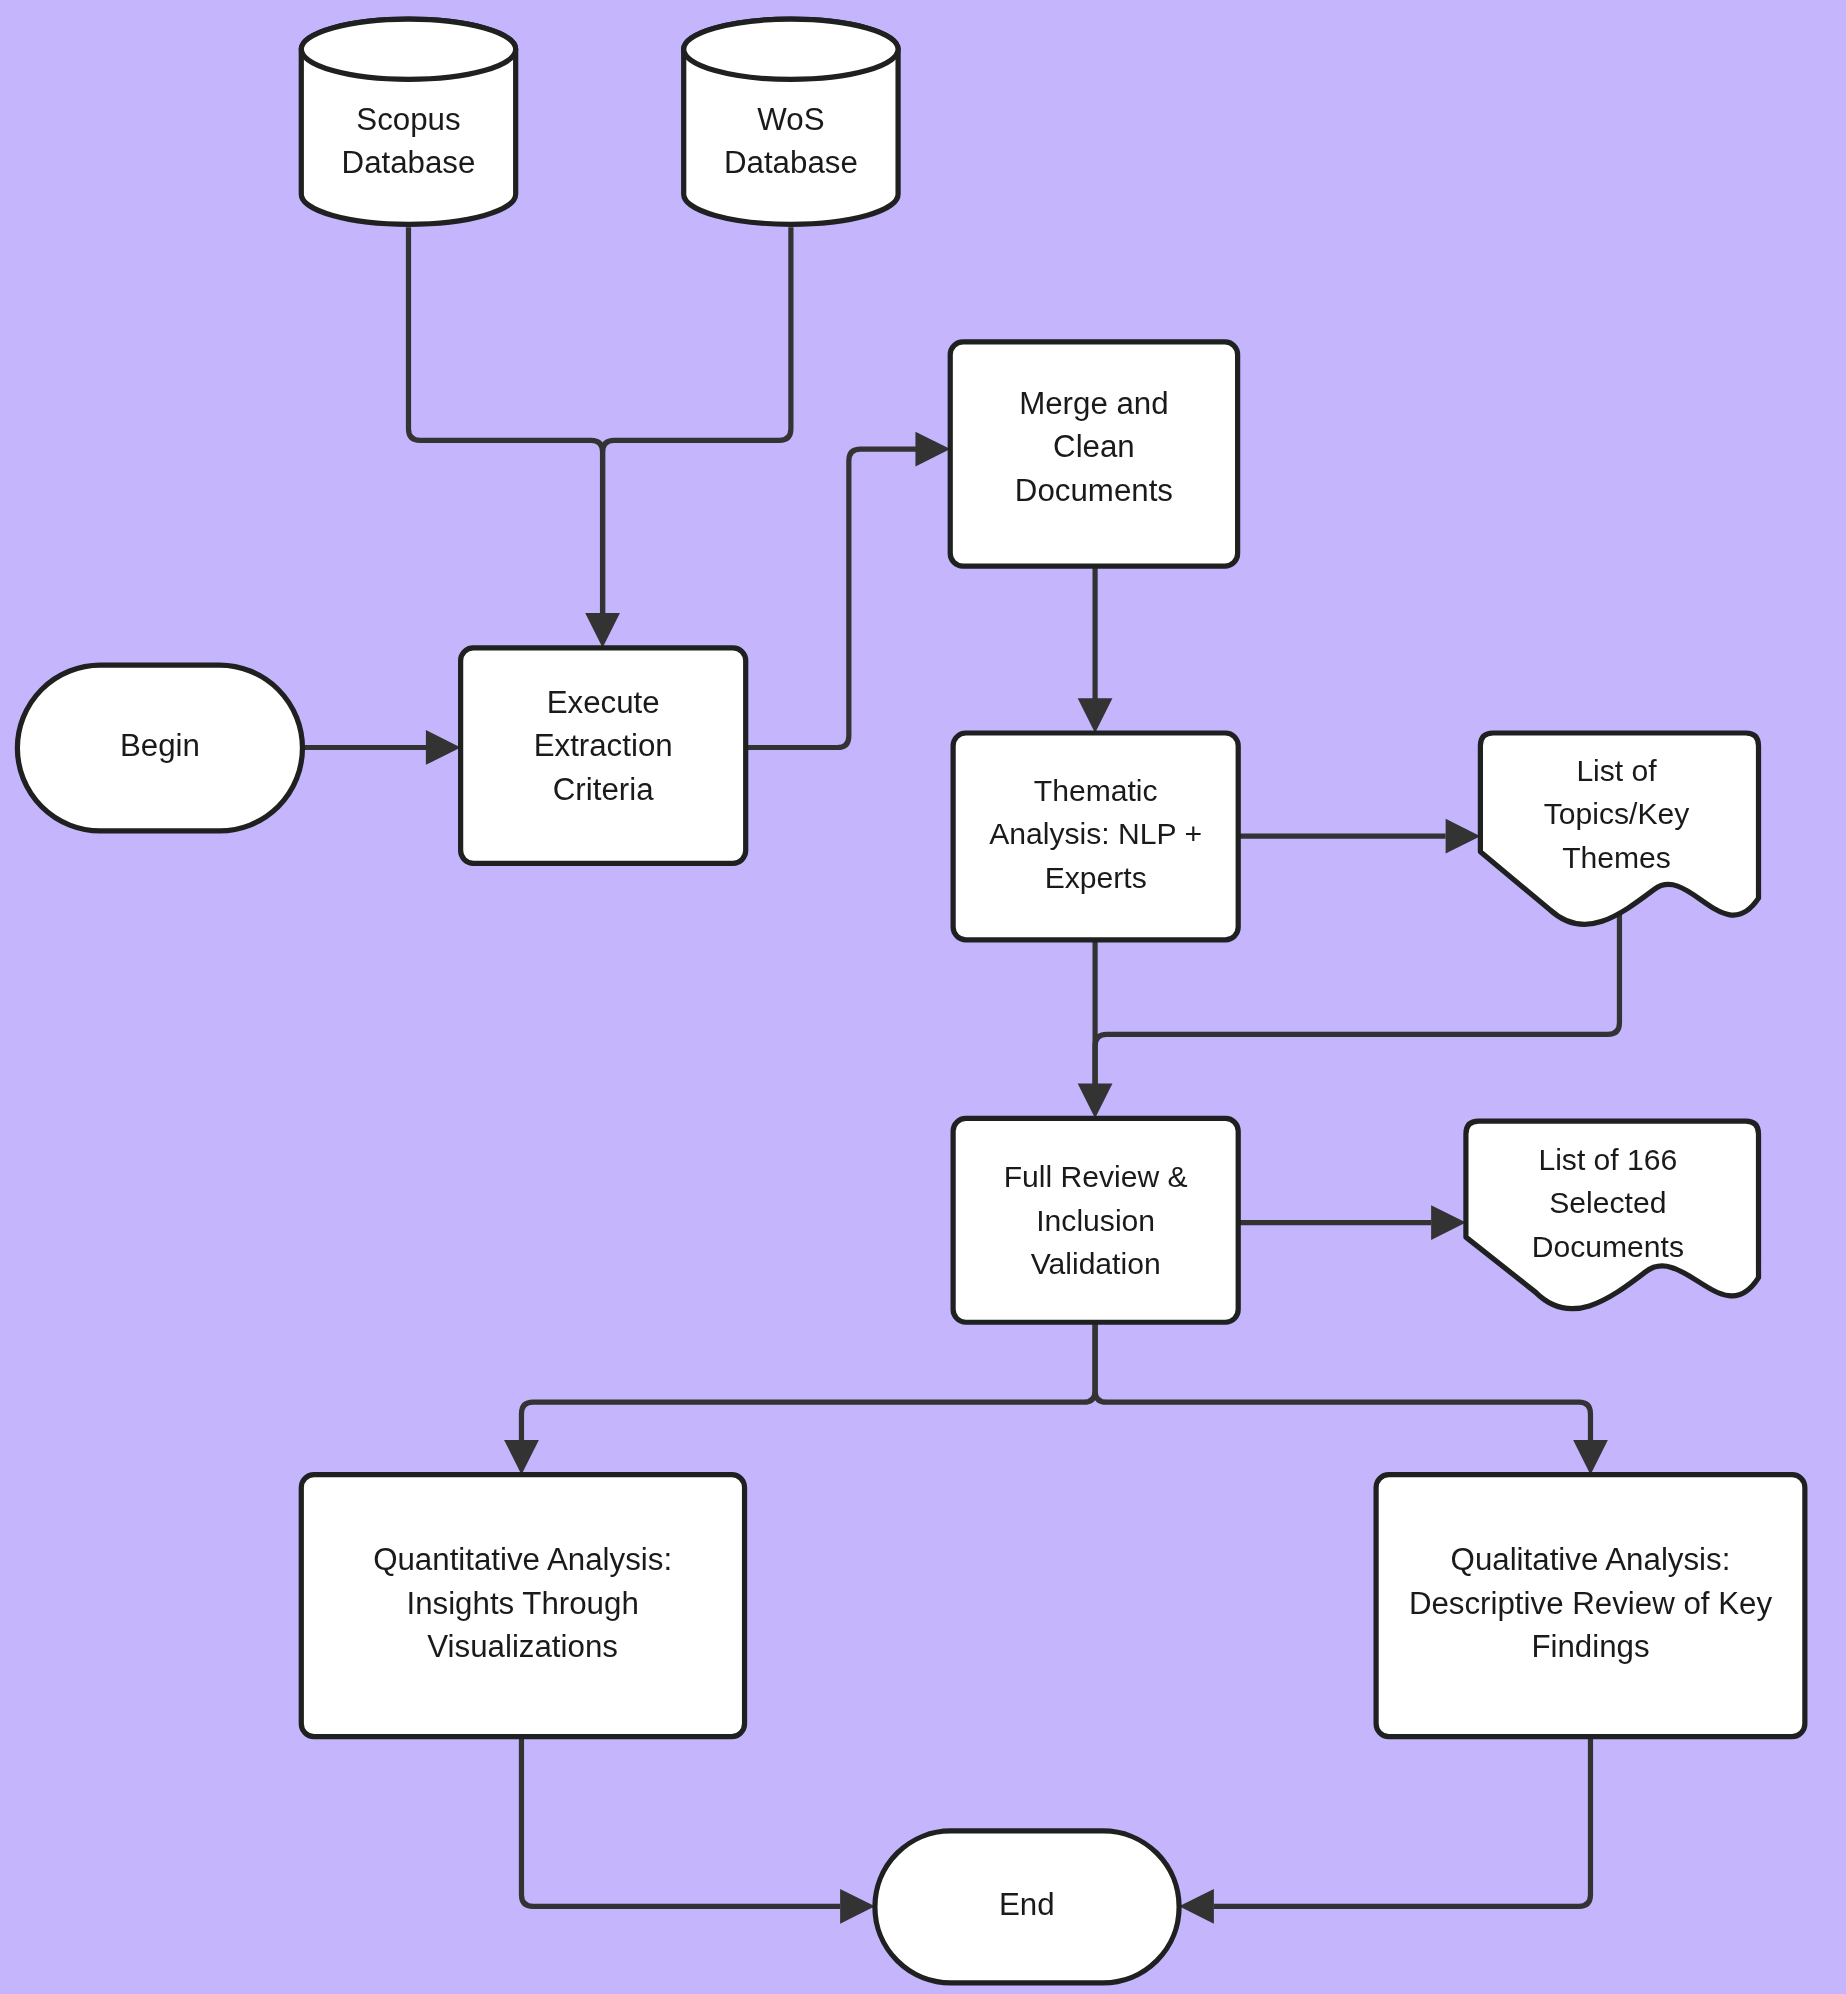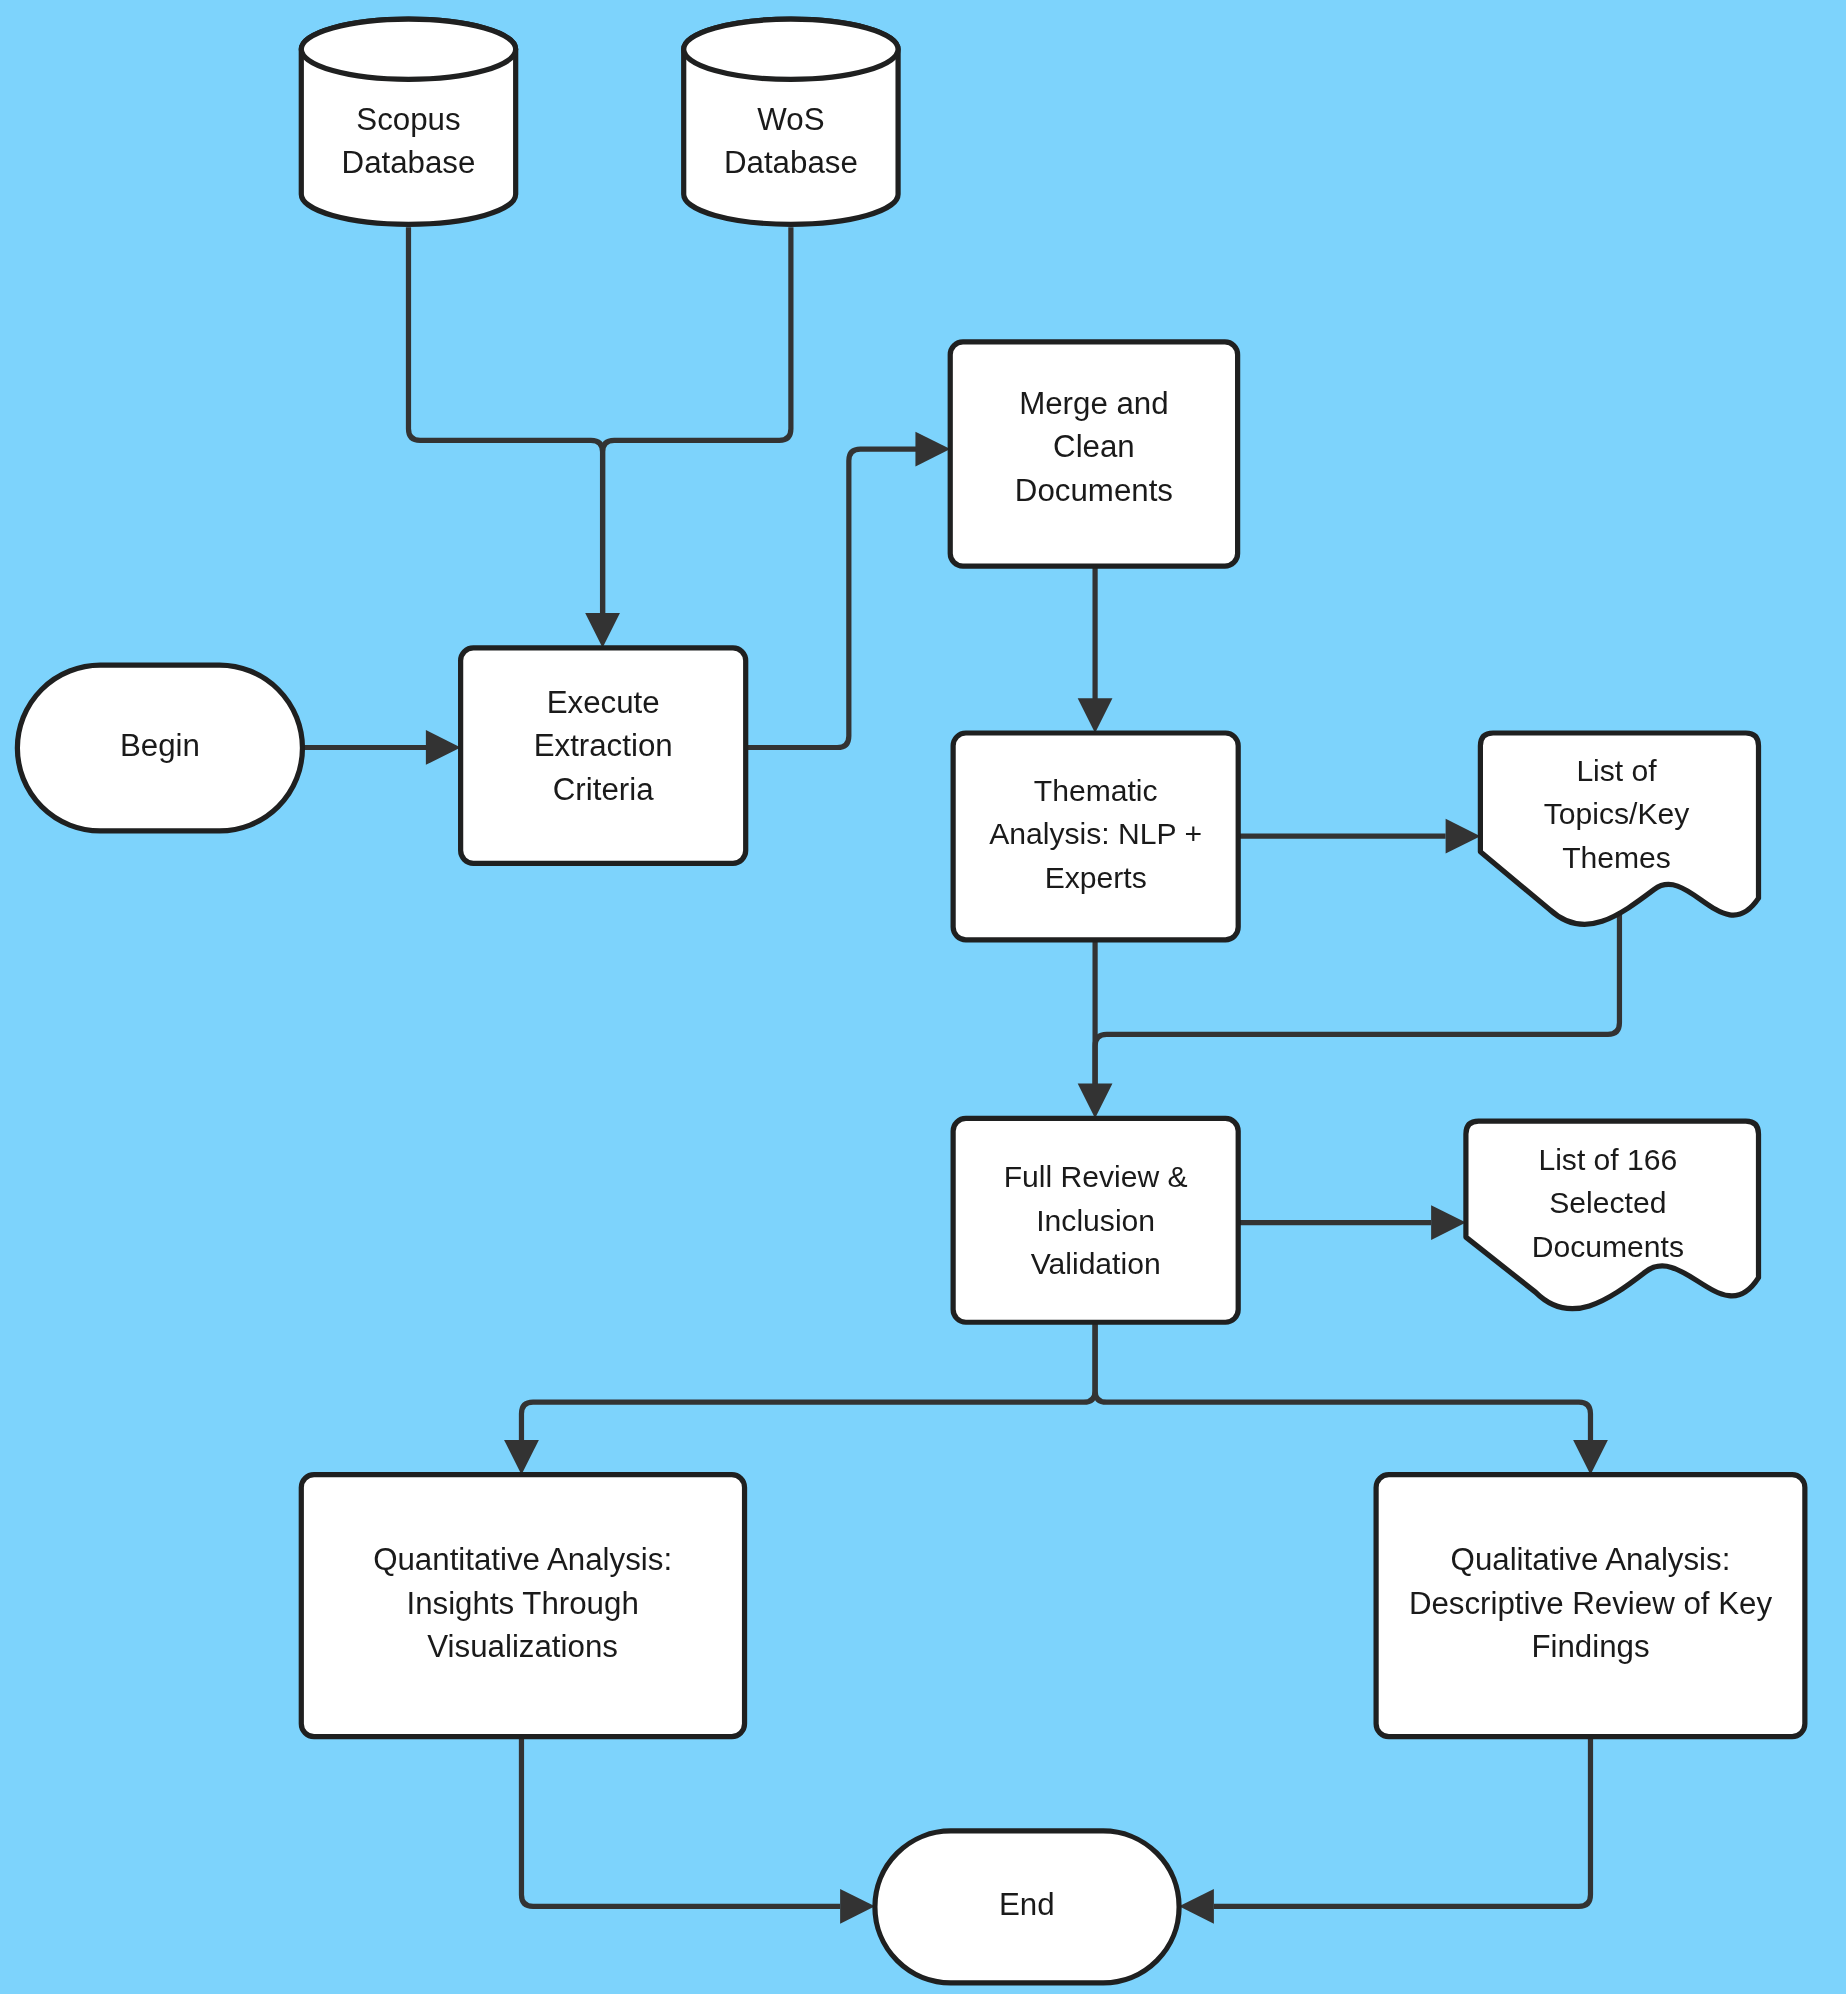--- a/index.html
+++ b/index.html
@@ -8,21 +8,21 @@
     padding: 0;
     background: #ffffff;
   }
   body {
     font-family: "Liberation Sans", sans-serif;
   }
   #canvas-wrap {
     position: relative;
     width: 1846px;
     height: 1995px;
-    background: #7dd3fc;
+    background: #c4b5fd;
     overflow: hidden;
   }
   svg#flow {
     position: absolute;
     top: 0;
     left: 0;
     width: 1846px;
     height: 1995px;
     display: block;
   }

